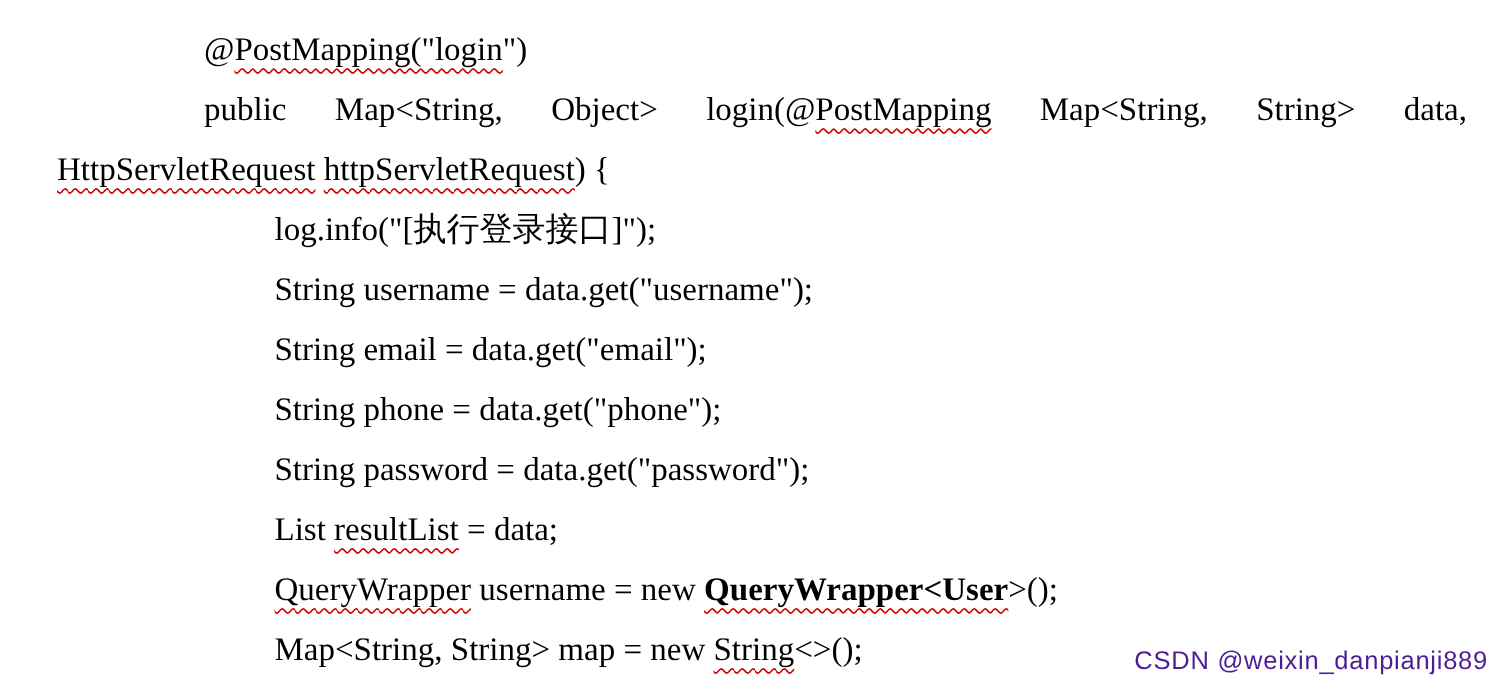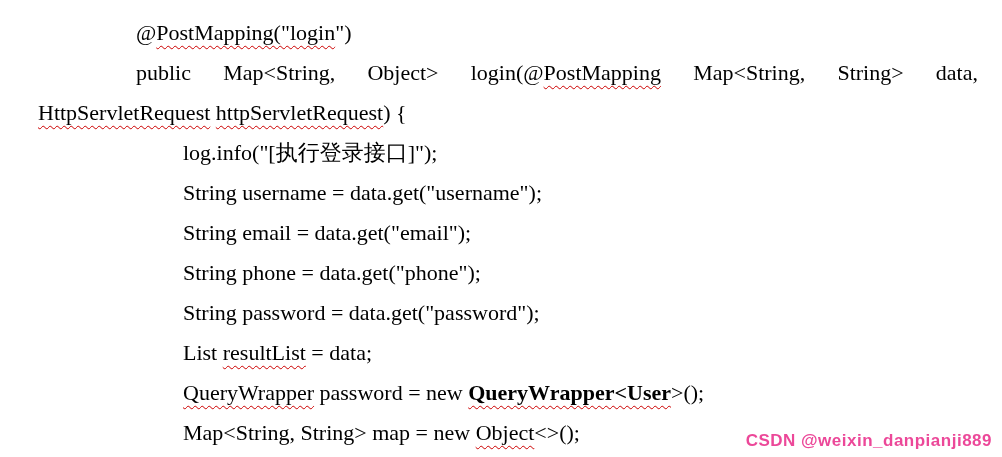--- a/index.html
+++ b/index.html
@@ -59,18 +59,18 @@
   <div>
       <div class="line i1"><span>@</span><span class="sp" style="text-decoration-color: rgb(204, 0, 0);">PostMapping("login</span><span>")</span></div>
       <div class="line i1 justify"><span>public Map&lt;String, Object&gt; login(@</span><span class="sp" style="text-decoration-color: rgb(204, 0, 0);">PostMapping</span><span> Map&lt;String, String&gt; data,</span></div>
       <div class="line i0"><span class="sp" style="text-decoration-color: rgb(204, 0, 0);">HttpServletRequest</span><span> </span><span class="sp" style="text-decoration-color: rgb(204, 0, 0);">httpServletRequest</span><span>) {</span></div>
       <div class="line i2"><span>log.info("[执行登录接口]");</span></div>
       <div class="line i2"><span>String username = data.get("username");</span></div>
       <div class="line i2"><span>String email = data.get("email");</span></div>
       <div class="line i2"><span>String phone = data.get("phone");</span></div>
       <div class="line i2"><span>String password = data.get("password");</span></div>
       <div class="line i2"><span>List </span><span class="sp" style="text-decoration-color: rgb(204, 0, 0); font-family: Liberation Serif, serif;">resultList</span><span> = data;</span></div>
-      <div class="line i2"><span class="sp" style="text-decoration-color: rgb(204, 0, 0);">QueryWrapper</span><span> password = new </span><span class="sp" style="text-decoration-color: rgb(204, 0, 0); font-weight: bold;">QueryWrapper&lt;User</span><span>&gt;();</span></div>
-      <div class="line i2"><span>Map&lt;String, String&gt; map = new </span><span class="sp" style="text-decoration-color: rgb(204, 0, 0);">Object</span><span>&lt;&gt;();</span></div>
+      <div class="line i2"><span class="sp" style="text-decoration-color: rgb(204, 0, 0);">QueryWrapper</span><span> username = new </span><span class="sp" style="text-decoration-color: rgb(204, 0, 0); font-weight: bold;">QueryWrapper&lt;User</span><span>&gt;();</span></div>
+      <div class="line i2"><span>Map&lt;String, String&gt; map = new </span><span class="sp" style="text-decoration-color: rgb(204, 0, 0);">String</span><span>&lt;&gt;();</span></div>
     </div>
 </div>
 
-<div class="watermark" style="color: #ec4899; font-weight: bold;">CSDN @weixin_danpianji889</div>
+<div class="watermark" style="color: #4c1d95;">CSDN @weixin_danpianji889</div>
 
 </body></html>

